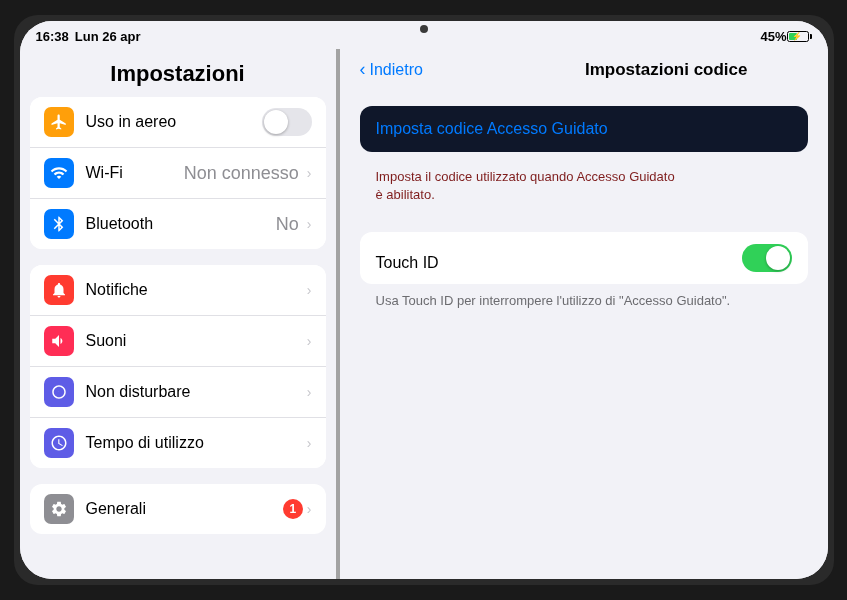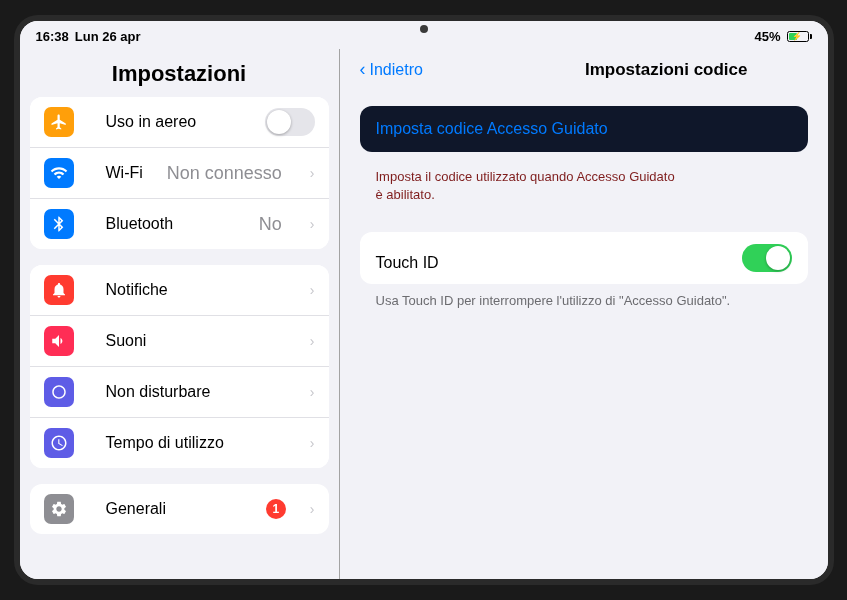--- a/index.html
+++ b/index.html
@@ -34,21 +34,21 @@
       width: 8px;
       height: 8px;
       background: #3a3a3a;
       border-radius: 50%;
     }
 
     .ipad-screen {
       width: 808px;
       height: 558px;
       background: #f2f2f7;
-      border-radius: 18px;
+      border-radius: 32px;
       overflow: hidden;
       display: flex;
       flex-direction: column;
     }
 
     
     .status-bar {
       display: flex;
       justify-content: space-between;
       align-items: center;
@@ -63,21 +63,21 @@
       align-items: center;
       gap: 6px;
       font-size: 13px;
       font-weight: 600;
       color: #000;
     }
 
     .status-right {
       display: flex;
       align-items: center;
-      gap: 6px;
+      gap: 0;
       font-size: 13px;
       font-weight: 600;
       color: #000;
     }
 
     .battery-icon {
       display: flex;
       align-items: center;
     }
 
@@ -120,21 +120,21 @@
     .content-area {
       display: flex;
       flex: 1;
       overflow: hidden;
     }
 
     
     .settings-panel {
       width: 320px;
       background: #f2f2f7;
-      border-right: 1px solid #a3a3a3;
+      border-right: 4px solid #a3a3a3;
       display: flex;
       flex-direction: column;
       overflow: hidden;
       flex-shrink: 0;
     }
 
     .settings-title {
       font-size: 22px;
       font-weight: 700;
       color: #000;
@@ -151,21 +151,20 @@
     }
 
     .settings-item {
       display: flex;
       align-items: center;
       padding: 10px 14px;
       border-bottom: 0.5px solid #e0e0e5;
       min-height: 46px;
       cursor: pointer;
       background: #fff;
-      gap: 20px;
     }
 
     .settings-item:last-child {
       border-bottom: none;
     }
 
     .item-icon {
       width: 30px;
       height: 30px;
       border-radius: 7px;

